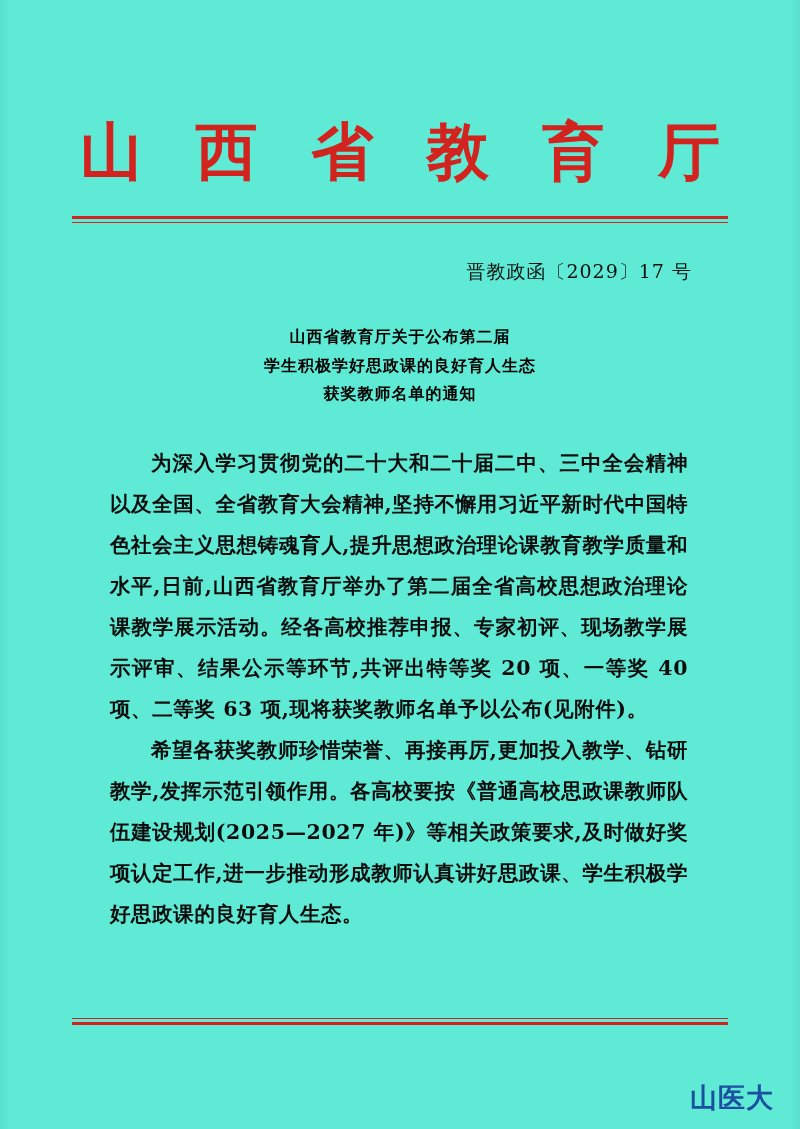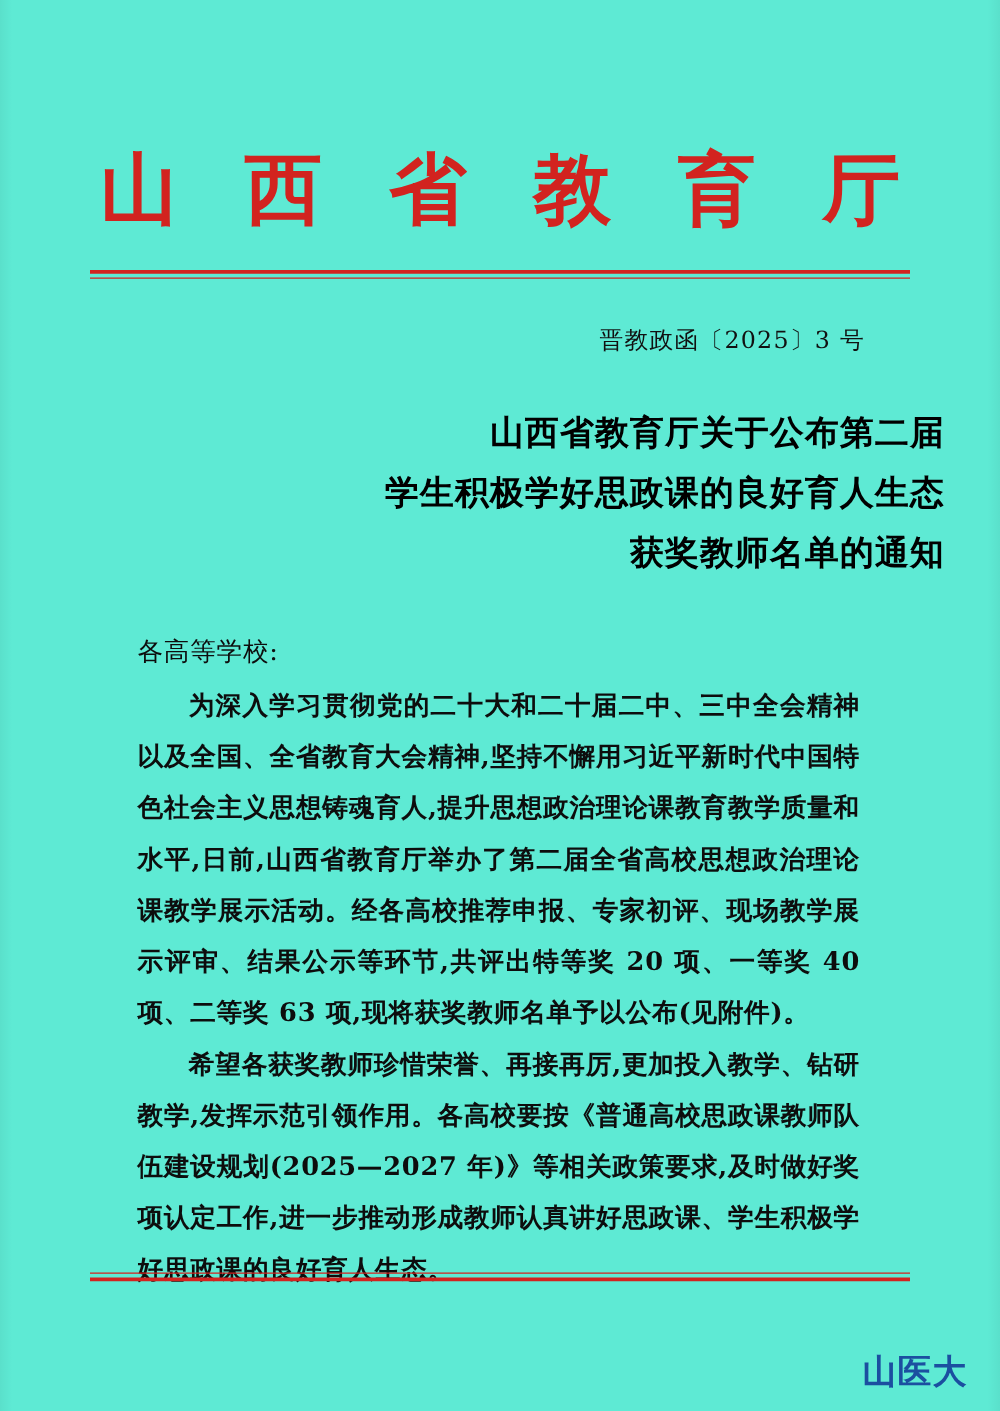--- a/index.html
+++ b/index.html
@@ -60,27 +60,27 @@
     padding: 0 108px;
     text-align: right;
     font-size: 19px;
     color: #111;
     letter-spacing: 1px;
   }
 
   
   .doc-title {
     margin-top: 38px;
-    text-align: right;
-    font-size: 27px;
+    text-align: center;
+    font-size: 16px;
     font-weight: bold;
     line-height: 1.78;
     color: #000;
     letter-spacing: 1px;
-    padding: 0 44px;
+    padding: 0 96px;
   }
   .doc-title div {
     white-space: nowrap;
   }
 
   
   .body-block {
     margin-top: 34px;
     padding: 0 112px 0 110px;
     font-size: 20.5px;
@@ -161,30 +161,29 @@
   <div class="letterhead">
     <div class="letterhead-title">山 西 省 教 育 厅</div>
   </div>
 
   <div class="rule-wrap">
     <div class="rule-thick"></div>
     <div class="rule-gap"></div>
     <div class="rule-thin"></div>
   </div>
 
-  <div class="doc-number">晋教政函〔2025〕3 号</div>
+  <div class="doc-number">晋教政函〔2029〕17 号</div>
 
   <div class="doc-title">
     <div>山西省教育厅关于公布第二届</div>
     <div>学生积极学好思政课的良好育人生态</div>
     <div>获奖教师名单的通知</div>
   </div>
 
   <div class="body-block">
-    <div class="salutation">各高等学校:</div>
     <div class="para">为深入学习贯彻党的二十大和二十届二中、三中全会精神以及全国、全省教育大会精神,坚持不懈用习近平新时代中国特色社会主义思想铸魂育人,提升思想政治理论课教育教学质量和水平,日前,山西省教育厅举办了第二届全省高校思想政治理论课教学展示活动。经各高校推荐申报、专家初评、现场教学展示评审、结果公示等环节,共评出特等奖 20 项、一等奖 40 项、二等奖 63 项,现将获奖教师名单予以公布(见附件)。</div>
     <div class="para">希望各获奖教师珍惜荣誉、再接再厉,更加投入教学、钻研教学,发挥示范引领作用。各高校要按《普通高校思政课教师队伍建设规划(2025—2027 年)》等相关政策要求,及时做好奖项认定工作,进一步推动形成教师认真讲好思政课、学生积极学好思政课的良好育人生态。</div>
   </div>
 
   <div class="footer-rule-wrap">
     <div class="footer-rule-thin"></div>
     <div class="footer-rule-gap"></div>
     <div class="footer-rule-thick"></div>
   </div>
 

